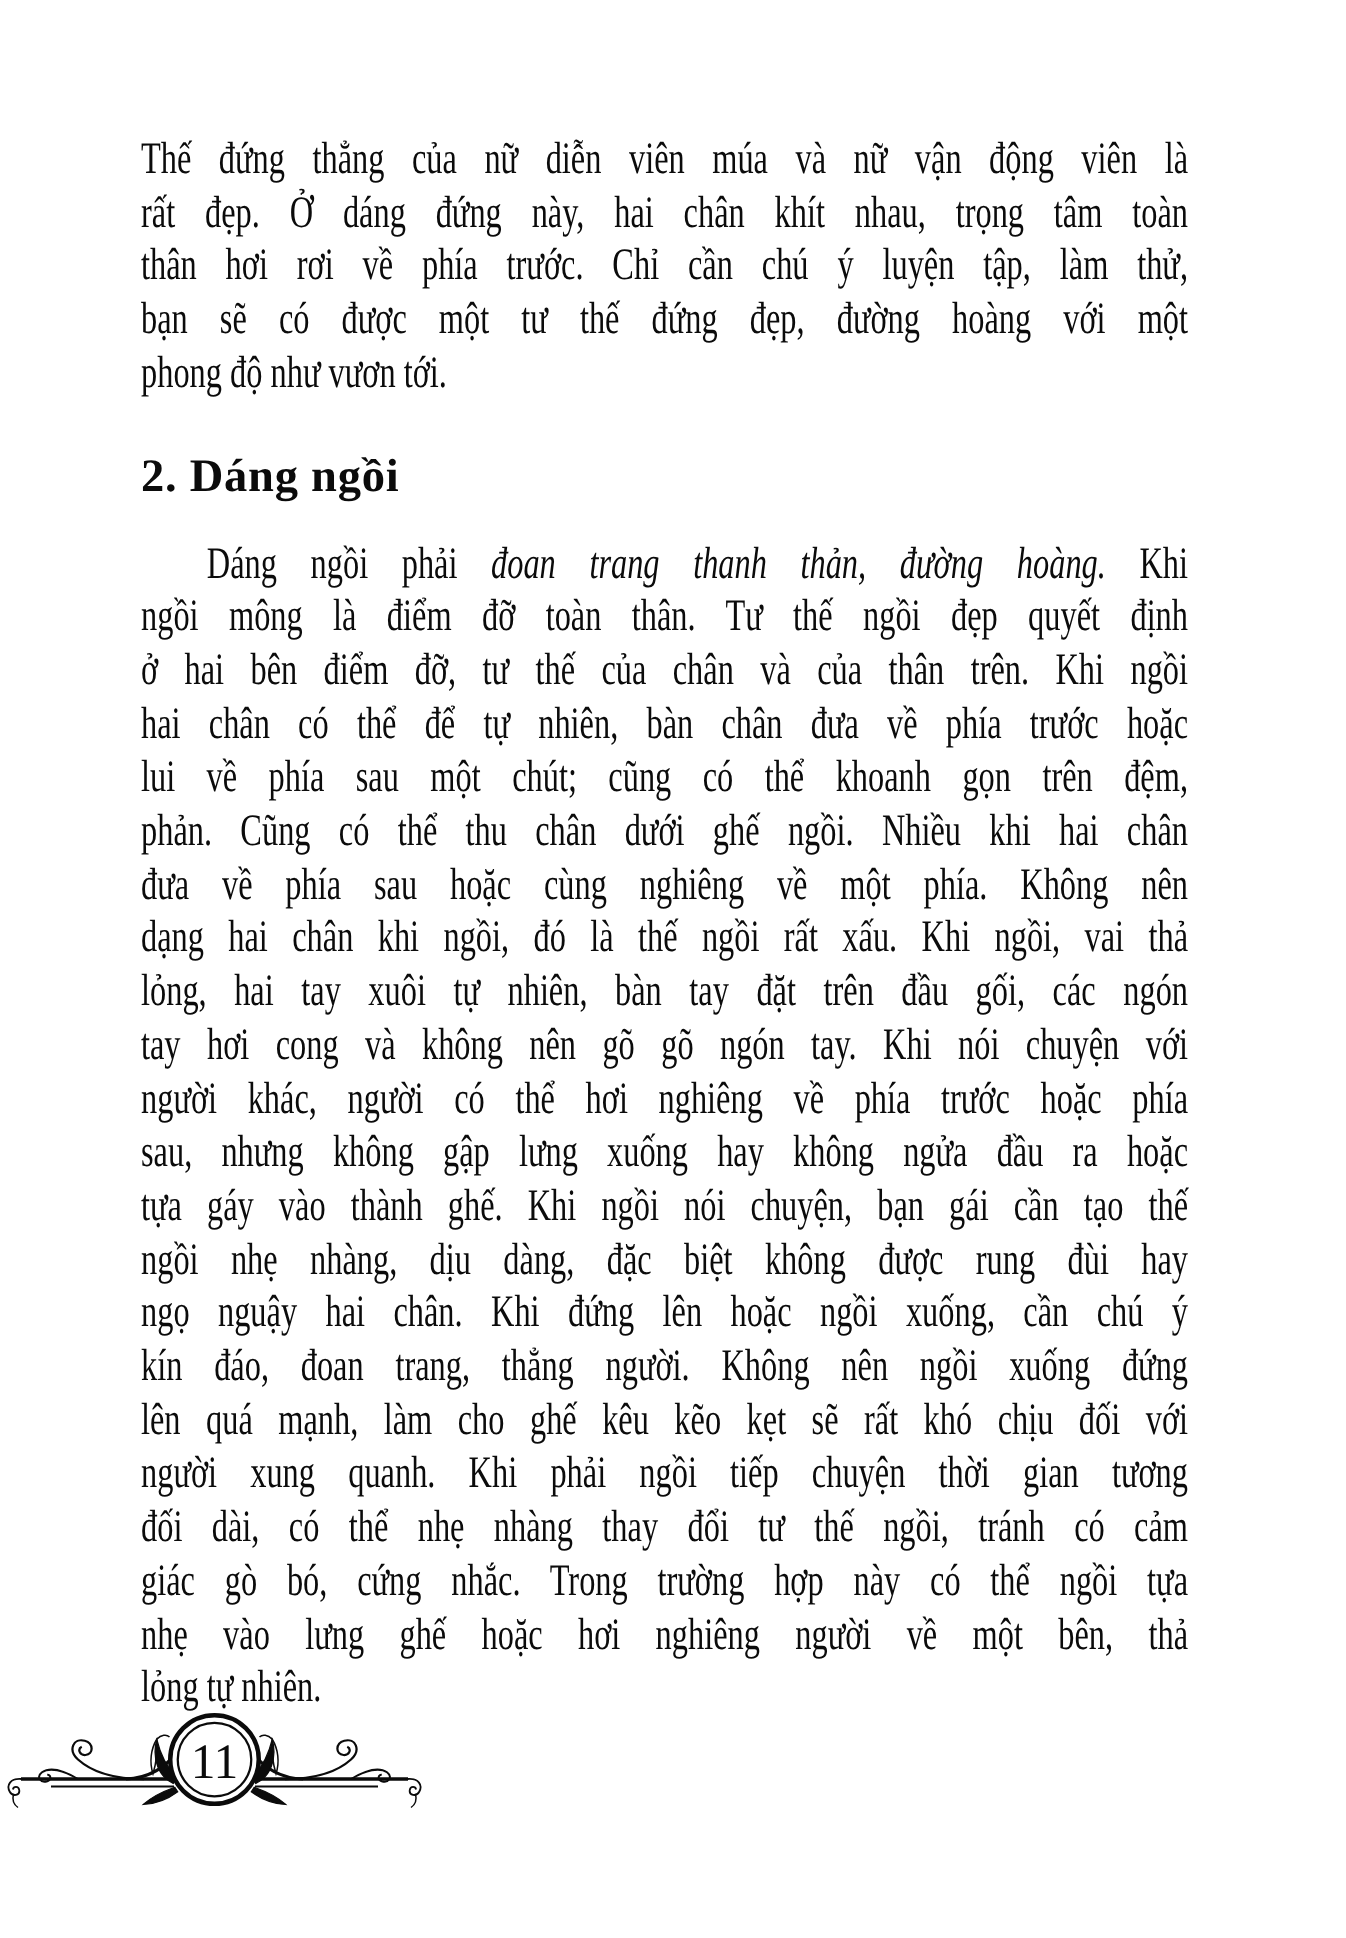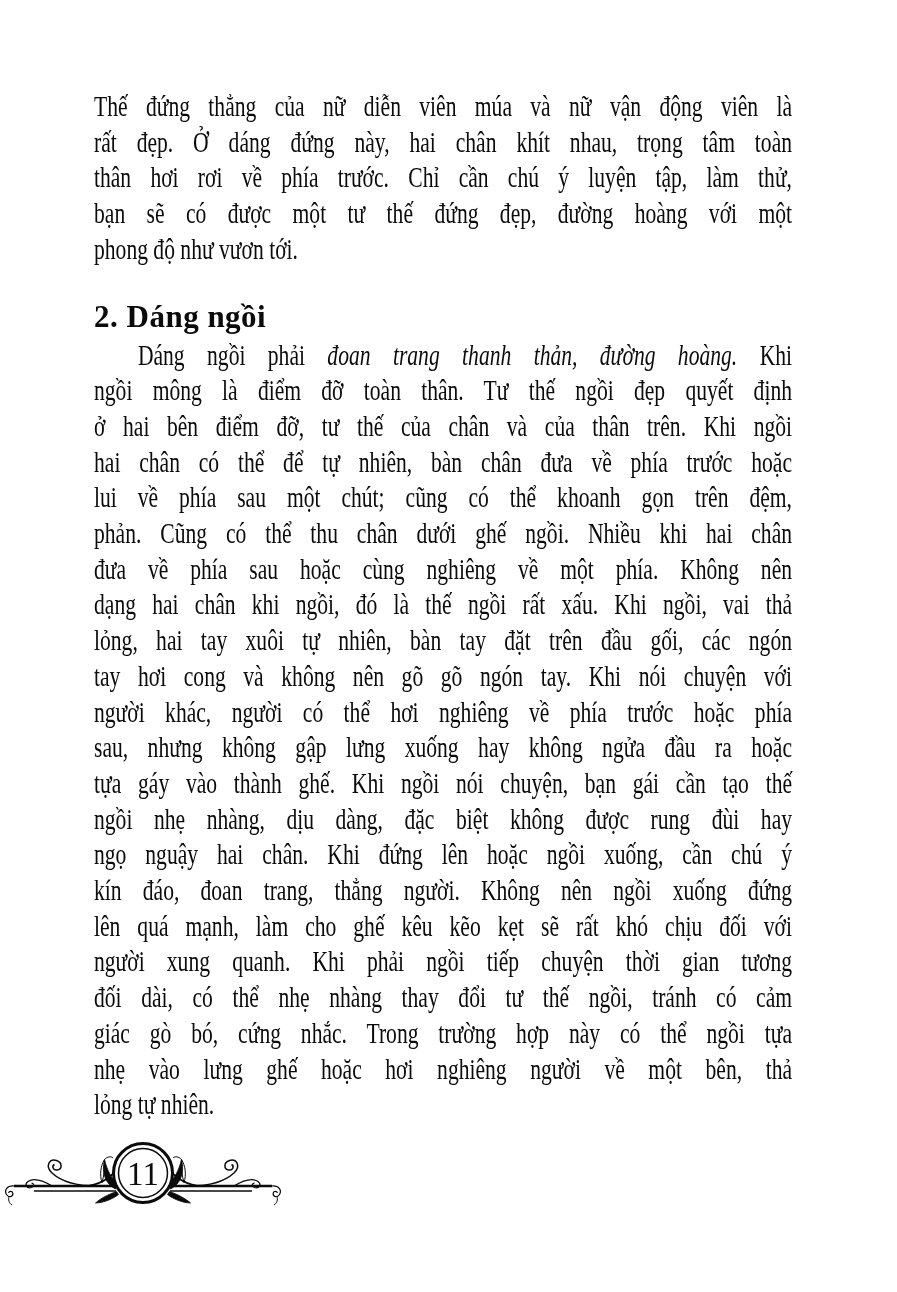--- a/index.html
+++ b/index.html
@@ -24,21 +24,21 @@
   }
   .line { text-align:justify; text-align-last:justify; }
   .line-last { text-align-last:left; }
   .first-line { padding-left:61px; }
   .italic { font-style:italic; }
   .section-heading {
     font-family:"Liberation Serif", serif;
     font-weight:bold;
     font-size:31px;
     line-height:40px;
-    margin:30px 0 0 0;
+    margin:30px 0 21px 0;
     letter-spacing:0.5px;
   }
   .page-footer {
     position:absolute;
     left:0; top:1140px;
     width:897px;
     display:flex;
     justify-content:flex-start;
   }
   .ornament { width:286px; height:84px; display:block; }

